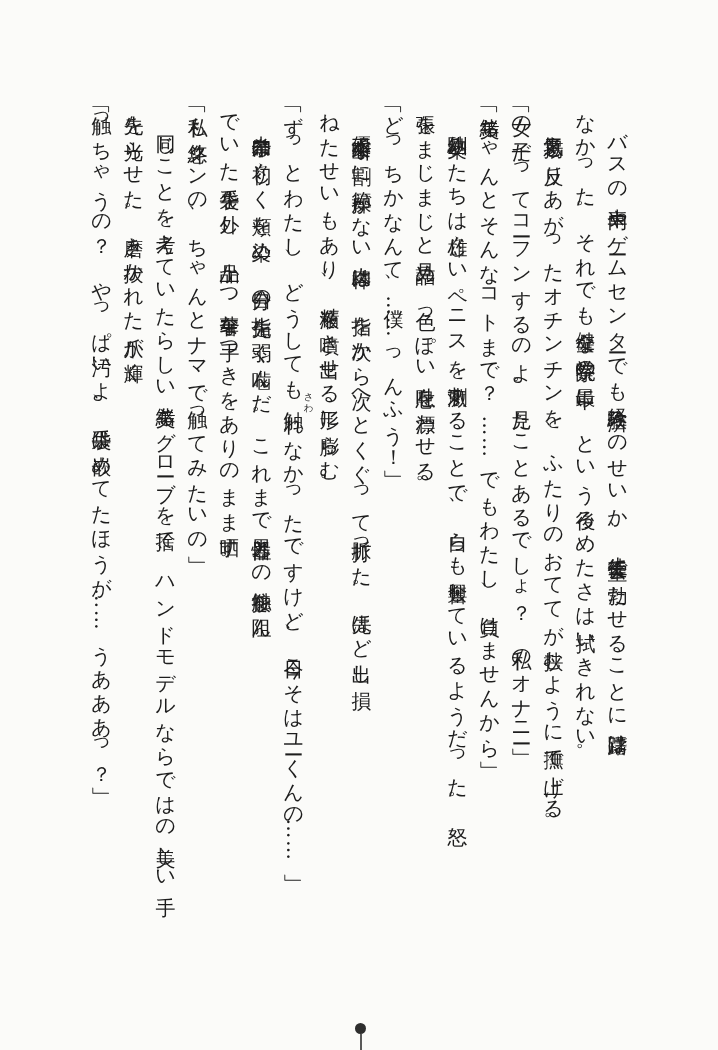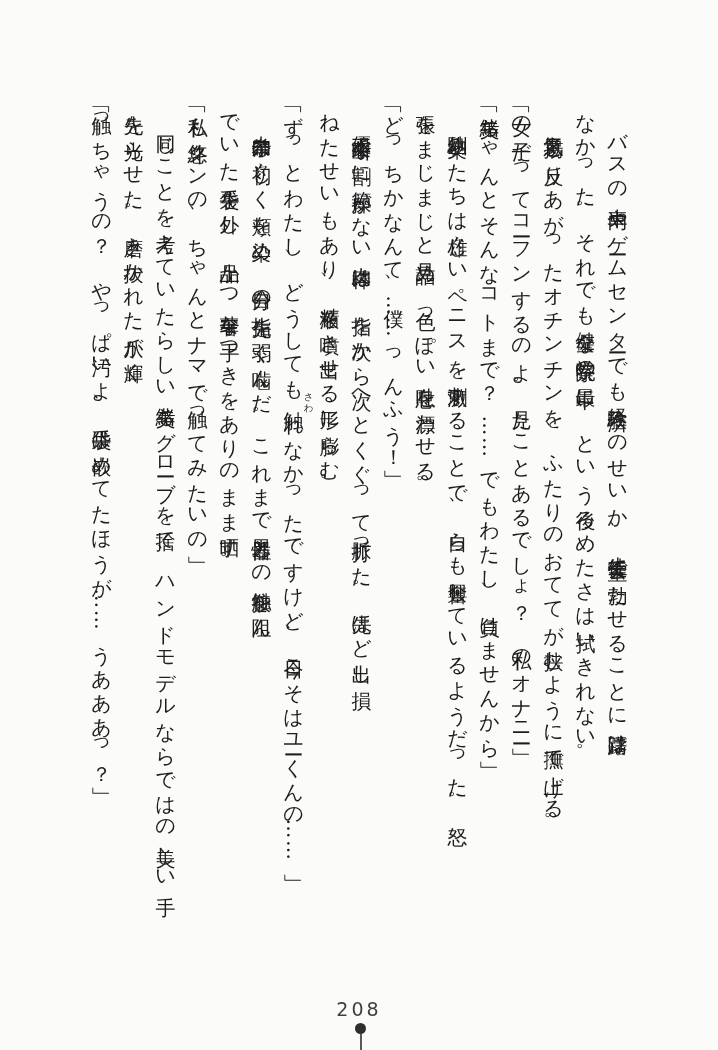--- a/index.html
+++ b/index.html
@@ -82,16 +82,15 @@
       <div class="tcol" style="text-indent: 1em;">優柔不断な割に節操がない肉棒は、指を次から次へとくぐって脈打った。先ほど出し損</div>
       <div class="tcol">ねたせいもあり、精液を噴き出せる形に膨らむ。</div>
       <div class="tcol">「ずっとわたし、どうしても<ruby>触<rt>さわ</rt></ruby>れなかったですけど、今日こそはユーくんの……」</div>
       <div class="tcol" style="text-indent: 1em;">由希奈は初々しく頬を染め、自分の指先を弱く噛んだ。これまで男性器との接触を阻ん</div>
       <div class="tcol">でいた手袋を外し、上品かつ華奢な手つきをありのまま晒す。</div>
       <div class="tcol">「私も悠斗クンの、ちゃんとナマで触ってみたいの」</div>
       <div class="tcol" style="text-indent: 1em;">同じことを考えていたらしい美緒もグローブを捨て、ハンドモデルならではの美しい手</div>
       <div class="tcol">先を光らせた。磨き抜かれた爪が輝く。</div>
       <div class="tcol">「触っちゃうの？　やっぱ汚いよ、手袋は嵌めてたほうが……うあああっ？」</div>
     </div>
-  <div class="page-number">208</div>
   <div class="center-mark-dot"></div>
   <div class="center-mark-stem"></div>
 </div>
 
 </body></html>

